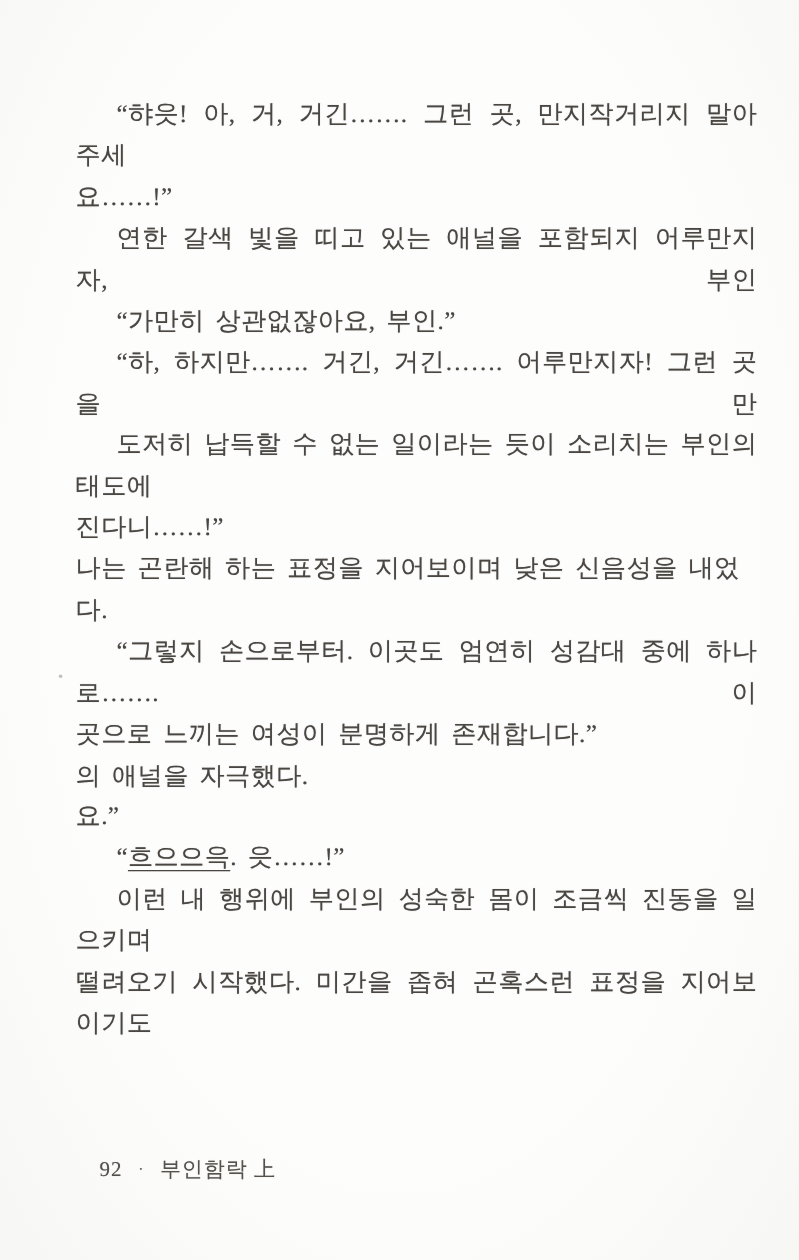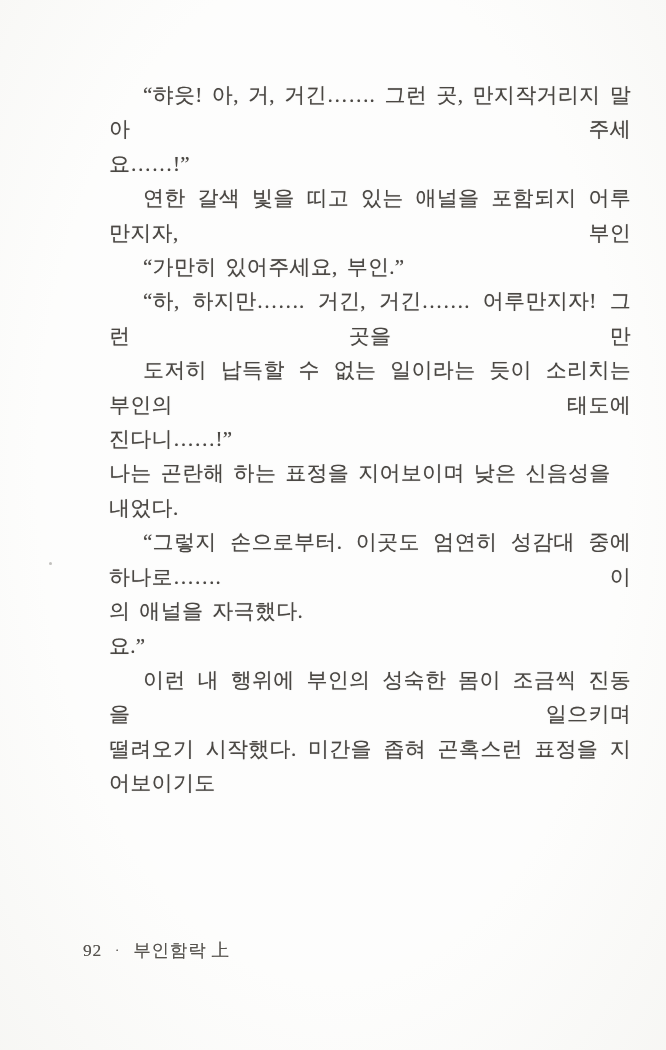--- a/index.html
+++ b/index.html
@@ -23,38 +23,37 @@
     top: 78px;
     width: 568px;
     font-size: 21px;
     line-height: 34.4px;
     word-spacing: 3.5px;
     letter-spacing: 0.3px;
     text-shadow: 0 0 0.7px rgba(74, 71, 67, 0.55);
   }
   .line {
     min-height: 34.4px;
-    margin-left: 46px;
   }
   .line.indent {
     text-indent: 34px;
   }
   .line.justify {
     text-align: justify;
     text-align-last: justify;
   }
   .line .u {
     text-decoration: underline;
     text-underline-offset: 4px;
     text-decoration-thickness: 1px;
   }
   .footer {
     position: absolute;
     left: 83px;
-    top: 938px;
+    top: 962px;
     font-size: 17.5px;
     letter-spacing: 0.8px;
     color: #55524d;
     text-shadow: 0 0 0.6px rgba(85, 82, 77, 0.5);
   }
   .footer .dot {
     display: inline-block;
     margin: 0 13px;
     font-size: 13px;
     vertical-align: 2px;
@@ -72,28 +71,30 @@
 </style>
 </head>
 <body>
 
 <div class="page">
 
   <div class="body-text">
       <div class="line indent justify"><span>“햐읏! 아, 거, 거긴……. 그런 곳, 만지작거리지 말아 주세</span></div>
       <div class="line"><span>요……!”</span></div>
       <div class="line indent justify"><span>연한 갈색 빛을 띠고 있는 애널을 포함되지 어루만지자, 부인</span></div>
-      <div class="line indent"><span>“가만히 있어주세요, 부인.”</span></div>
+      <div class="line indent"><span>“가만히 상관없잖아요, 부인.”</span></div>
       <div class="line indent justify"><span>“하, 하지만……. 거긴, 거긴……. 어루만지자! 그런 곳을 만</span></div>
       <div class="line indent justify"><span>도저히 납득할 수 없는 일이라는 듯이 소리치는 부인의 태도에</span></div>
       <div class="line"><span>진다니……!”</span></div>
       <div class="line"><span>나는 곤란해 하는 표정을 지어보이며 낮은 신음성을 내었다.</span></div>
       <div class="line indent justify"><span>“그렇지 손으로부터. 이곳도 엄연히 성감대 중에 하나로……. 이</span></div>
+      <div class="line"><span>곳으로 느끼는 여성이 분명하게 존재합니다.”</span></div>
       <div class="line"><span>의 애널을 자극했다.</span></div>
       <div class="line"><span>요.”</span></div>
+      <div class="line indent"><span>“</span><span class="u">흐으으윽</span><span>. 읏……!”</span></div>
       <div class="line indent justify"><span>이런 내 행위에 부인의 성숙한 몸이 조금씩 진동을 일으키며</span></div>
       <div class="line justify"><span>떨려오기 시작했다. 미간을 좁혀 곤혹스런 표정을 지어보이기도</span></div>
     </div>
 
   <div class="footer">
     <span>92</span><span class="dot">·</span><span>부인함락 上</span>
   </div>
 
   <div class="speck"></div>
 

